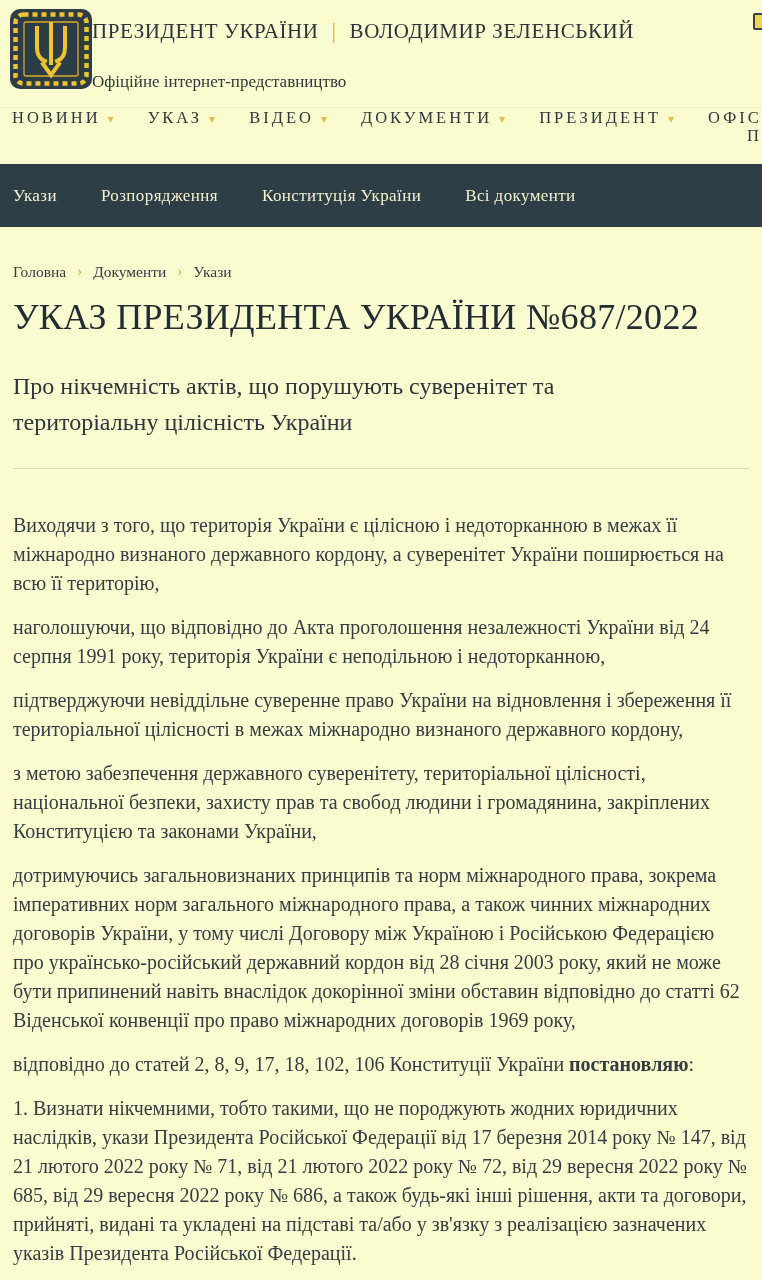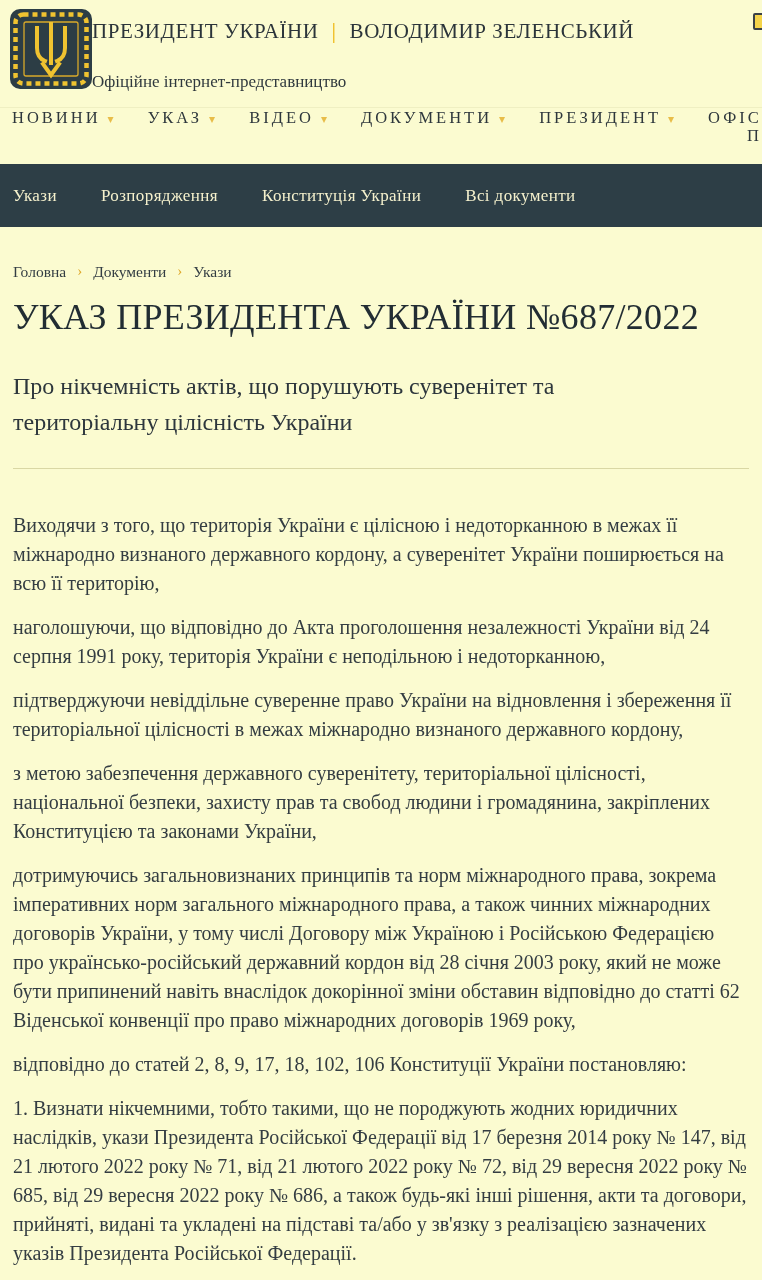--- a/index.html
+++ b/index.html
@@ -86,21 +86,21 @@
     color: #2d363c;
     max-width: 610px;
   }
   .divider {
     margin-top: 28px;
     border: none;
     border-top: 1px solid #d9d7a4;
   }
   .doc-body { margin-top: 42px; font-size: 20px; line-height: 1.45; color: #343d42; }
   .doc-body p { margin: 0 0 15px 0; }
-  .bold-inline { font-weight: 400; }
+  .bold-inline { font-weight: 700; }
 </style>
 </head>
 <body>
 
 <header class="header">
   <div class="header-inner">
     <a class="logo-link">
       <svg width="82" height="80" viewBox="0 0 82 80">
         <rect x="0" y="0" width="82" height="80" rx="10" fill="#2c3d45"></rect>
         <rect x="5.5" y="5.5" width="71" height="69" rx="8" fill="none" stroke="#f0c330" stroke-width="4.5" stroke-dasharray="5 4"></rect>

